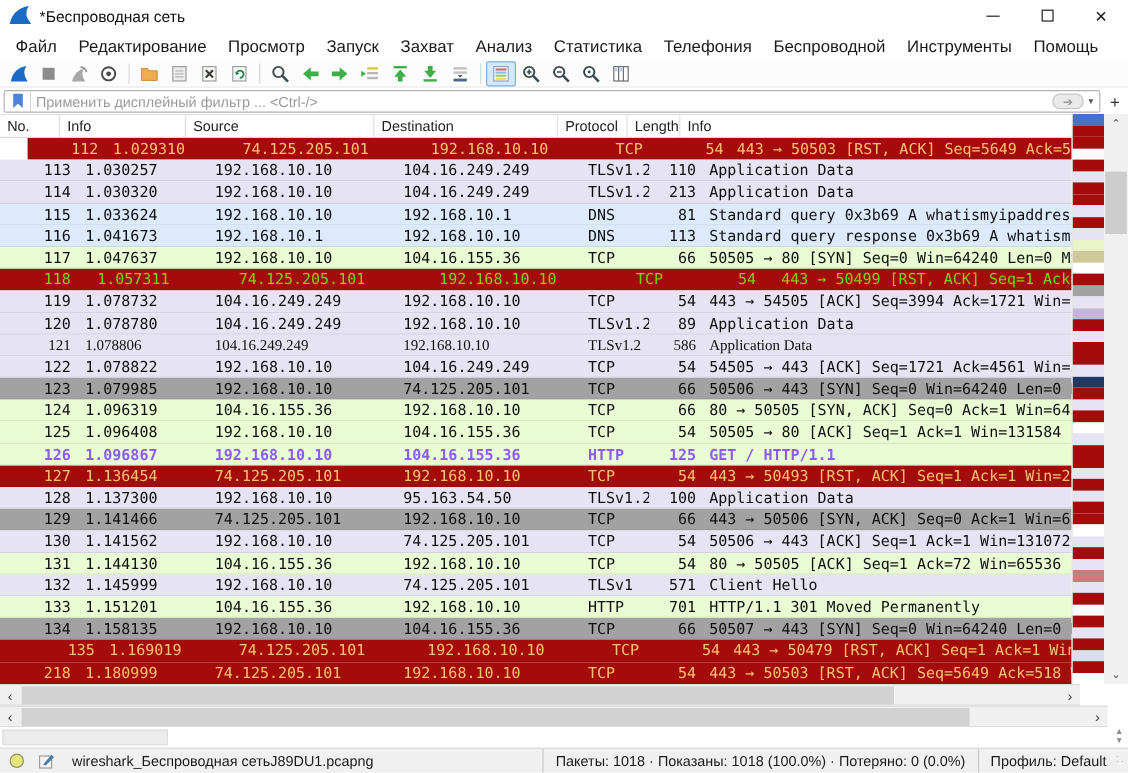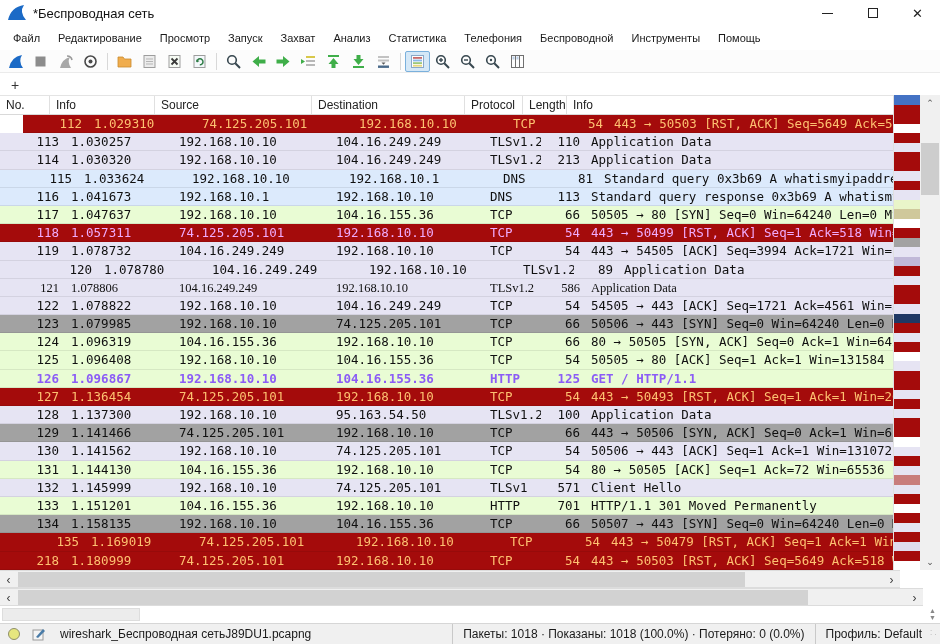--- a/index.html
+++ b/index.html
@@ -11,21 +11,21 @@
   
   .titlebar { position:absolute; top:0; left:0; width:940px; height:26px; background:#ffffff; display:flex; align-items:center; }
   .app-icon { width:20px; height:18px; margin-left:7px; margin-right:6px; }
   .title-text { font-size:13px; color:#111; }
   .win-btns { position:absolute; right:0; top:0; height:26px; display:flex; }
   .win-btn { width:45px; height:26px; display:flex; align-items:center; justify-content:center; font-size:13px; color:#222; cursor:default; }
   .min-glyph { display:inline-block; width:11px; height:1px; background:#222; }
   .max-glyph { display:inline-block; width:10px; height:10px; border:1px solid #222; }
   
   .menubar { position:absolute; top:26px; left:0; width:940px; height:24px; background:#ffffff; display:flex; align-items:center; padding-left:4px; }
-  .menu-item { font-size:11px; color:#1a1a1a; padding:3px 9px; white-space:nowrap; }
+  .menu-item { font-size:14px; color:#1a1a1a; padding:3px 9px; white-space:nowrap; }
   
   .toolbar { position:absolute; top:50px; left:0; width:940px; height:23px; background:#fcfcfc; border-bottom:1px solid #ebebeb; display:flex; align-items:center; padding-left:3px; }
   .tbtn { width:25px; height:21px; display:flex; align-items:center; justify-content:center; }
   .tbtn svg { width:17px; height:17px; }
   .tbtn.active { background:#d5e8f7; border:1px solid #7ab0dc; border-radius:2px; }
   .tsep { width:1px; height:17px; background:#d8d8d8; margin:0 4px; }
   
   .filterbar { position:absolute; top:74px; left:0; width:940px; height:21px; background:#ffffff; display:flex; align-items:center; padding:0 3px; }
   .filter-box { flex:1; height:19px; border:1px solid #b3b3b3; border-radius:2px; background:#fff; display:flex; align-items:center; }
   .bookmark-btn { width:22px; height:17px; border-right:1px solid #d5d5d5; display:flex; align-items:center; justify-content:center; }
@@ -243,20 +243,32 @@
         <rect x="2.5" y="2.5" width="12" height="12" fill="#fdfdfd" stroke="#707070"></rect>
         <line x1="6.5" y1="2.5" x2="6.5" y2="14.5" stroke="#707070"></line>
         <line x1="10.5" y1="2.5" x2="10.5" y2="14.5" stroke="#707070"></line>
         <rect x="3.5" y="3.5" width="2" height="3" fill="#b8cce4"></rect>
         <rect x="7.5" y="3.5" width="2" height="3" fill="#b8cce4"></rect>
       </svg>
     </span>
   </div>
 
 <div class="filterbar">
+  <div class="filter-box">
+    <span class="bookmark-btn">
+      <svg width="10" height="13" viewBox="0 0 10 13">
+        <path d="M1 0 H9 V12 L5 8.5 L1 12 Z" fill="#4a86d8"></path>
+      </svg>
+    </span>
+    <input class="filter-input" type="text" placeholder="Применить дисплейный фильтр ... &lt;Ctrl-/&gt;" style="">
+    <span class="apply-btn">
+        <span>➔</span>
+      </span>
+    <span class="caret-btn"><span>▾</span></span>
+  </div>
   <span class="plus-btn"><span>+</span></span>
 </div>
 
 <div class="pk-header">
   <div class="hcell h-no">No.</div>
   <div class="hcell h-time">Info</div>
   <div class="hcell h-src">Source</div>
   <div class="hcell h-dst">Destination</div>
   <div class="hcell h-proto">Protocol</div>
   <div class="hcell h-len">Length</div>
@@ -284,21 +296,21 @@
     </div>
     <div class="row" style="background: rgb(230, 228, 243); color: rgb(16, 16, 16);">
       <span class="cell c-no">114</span>
       <span class="cell c-time">1.030320</span>
       <span class="cell c-src">192.168.10.10</span>
       <span class="cell c-dst">104.16.249.249</span>
       <span class="cell c-proto">TLSv1.2</span>
       <span class="cell c-len">213</span>
       <span class="cell c-info">Application Data</span>
     </div>
-    <div class="row" style="background: rgb(220, 234, 252); color: rgb(16, 16, 16); padding-left: 13px;">
+    <div class="row" style="background: rgb(220, 234, 252); color: rgb(16, 16, 16);">
       <span class="cell c-no">115</span>
       <span class="cell c-time">1.033624</span>
       <span class="cell c-src">192.168.10.10</span>
       <span class="cell c-dst">192.168.10.1</span>
       <span class="cell c-proto">DNS</span>
       <span class="cell c-len">81</span>
       <span class="cell c-info">Standard query 0x3b69 A whatismyipaddress.com</span>
     </div>
     <div class="row" style="background: rgb(220, 234, 252); color: rgb(16, 16, 16);">
       <span class="cell c-no">116</span>
@@ -311,39 +323,39 @@
     </div>
     <div class="row" style="background: rgb(233, 252, 212); color: rgb(16, 16, 16);">
       <span class="cell c-no">117</span>
       <span class="cell c-time">1.047637</span>
       <span class="cell c-src">192.168.10.10</span>
       <span class="cell c-dst">104.16.155.36</span>
       <span class="cell c-proto">TCP</span>
       <span class="cell c-len">66</span>
       <span class="cell c-info">50505 → 80 [SYN] Seq=0 Win=64240 Len=0 MSS=1460 WS=256</span>
     </div>
-    <div class="row" style="background: rgb(164, 11, 11); color: #f0abfc;">
+    <div class="row" style="background: rgb(164, 11, 11); color: #84cc16; gap: 10px;">
       <span class="cell c-no">118</span>
       <span class="cell c-time">1.057311</span>
       <span class="cell c-src">74.125.205.101</span>
       <span class="cell c-dst">192.168.10.10</span>
       <span class="cell c-proto">TCP</span>
       <span class="cell c-len">54</span>
       <span class="cell c-info">443 → 50499 [RST, ACK] Seq=1 Ack=518 Win=0 Len=0</span>
     </div>
     <div class="row" style="background: rgb(230, 228, 243); color: rgb(16, 16, 16);">
       <span class="cell c-no">119</span>
       <span class="cell c-time">1.078732</span>
       <span class="cell c-src">104.16.249.249</span>
       <span class="cell c-dst">192.168.10.10</span>
       <span class="cell c-proto">TCP</span>
       <span class="cell c-len">54</span>
       <span class="cell c-info">443 → 54505 [ACK] Seq=3994 Ack=1721 Win=137216 Len=0</span>
     </div>
-    <div class="row" style="background: rgb(230, 228, 243); color: rgb(16, 16, 16); padding-left: 33px;">
+    <div class="row" style="background: rgb(230, 228, 243); color: rgb(16, 16, 16);">
       <span class="cell c-no">120</span>
       <span class="cell c-time">1.078780</span>
       <span class="cell c-src">104.16.249.249</span>
       <span class="cell c-dst">192.168.10.10</span>
       <span class="cell c-proto">TLSv1.2</span>
       <span class="cell c-len">89</span>
       <span class="cell c-info">Application Data</span>
     </div>
     <div class="row" style="background: rgb(230, 228, 243); color: rgb(16, 16, 16); font-family: Liberation Serif, serif;">
       <span class="cell c-no">121</span>

